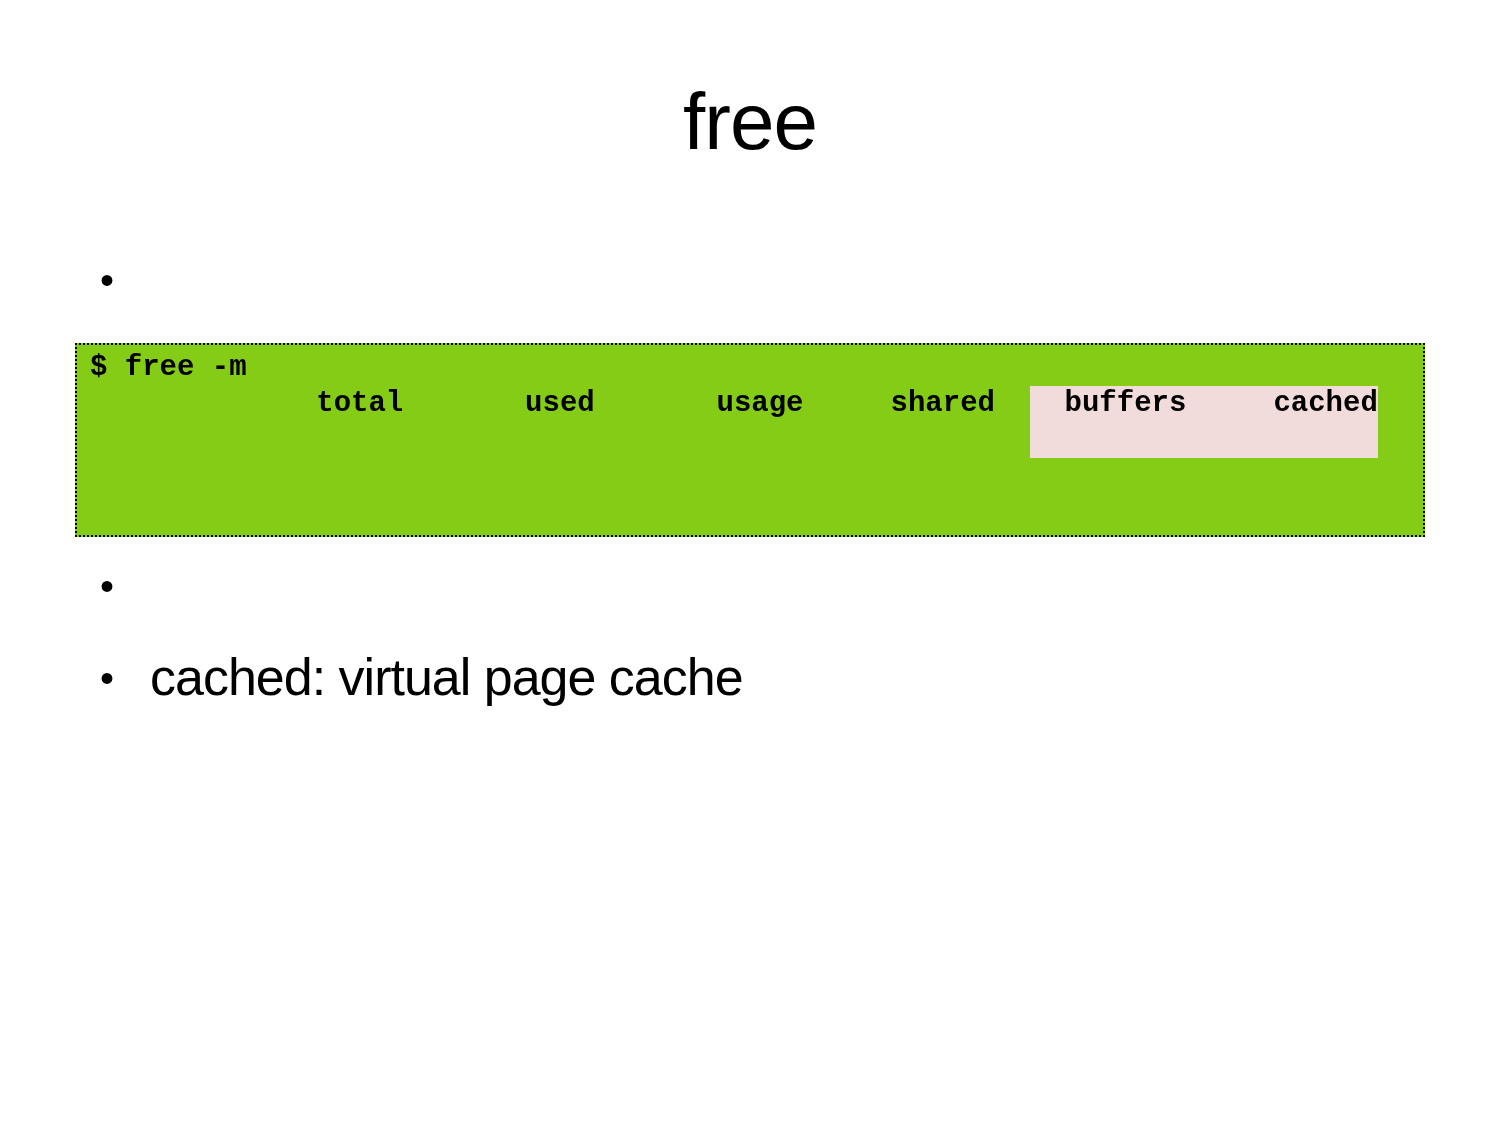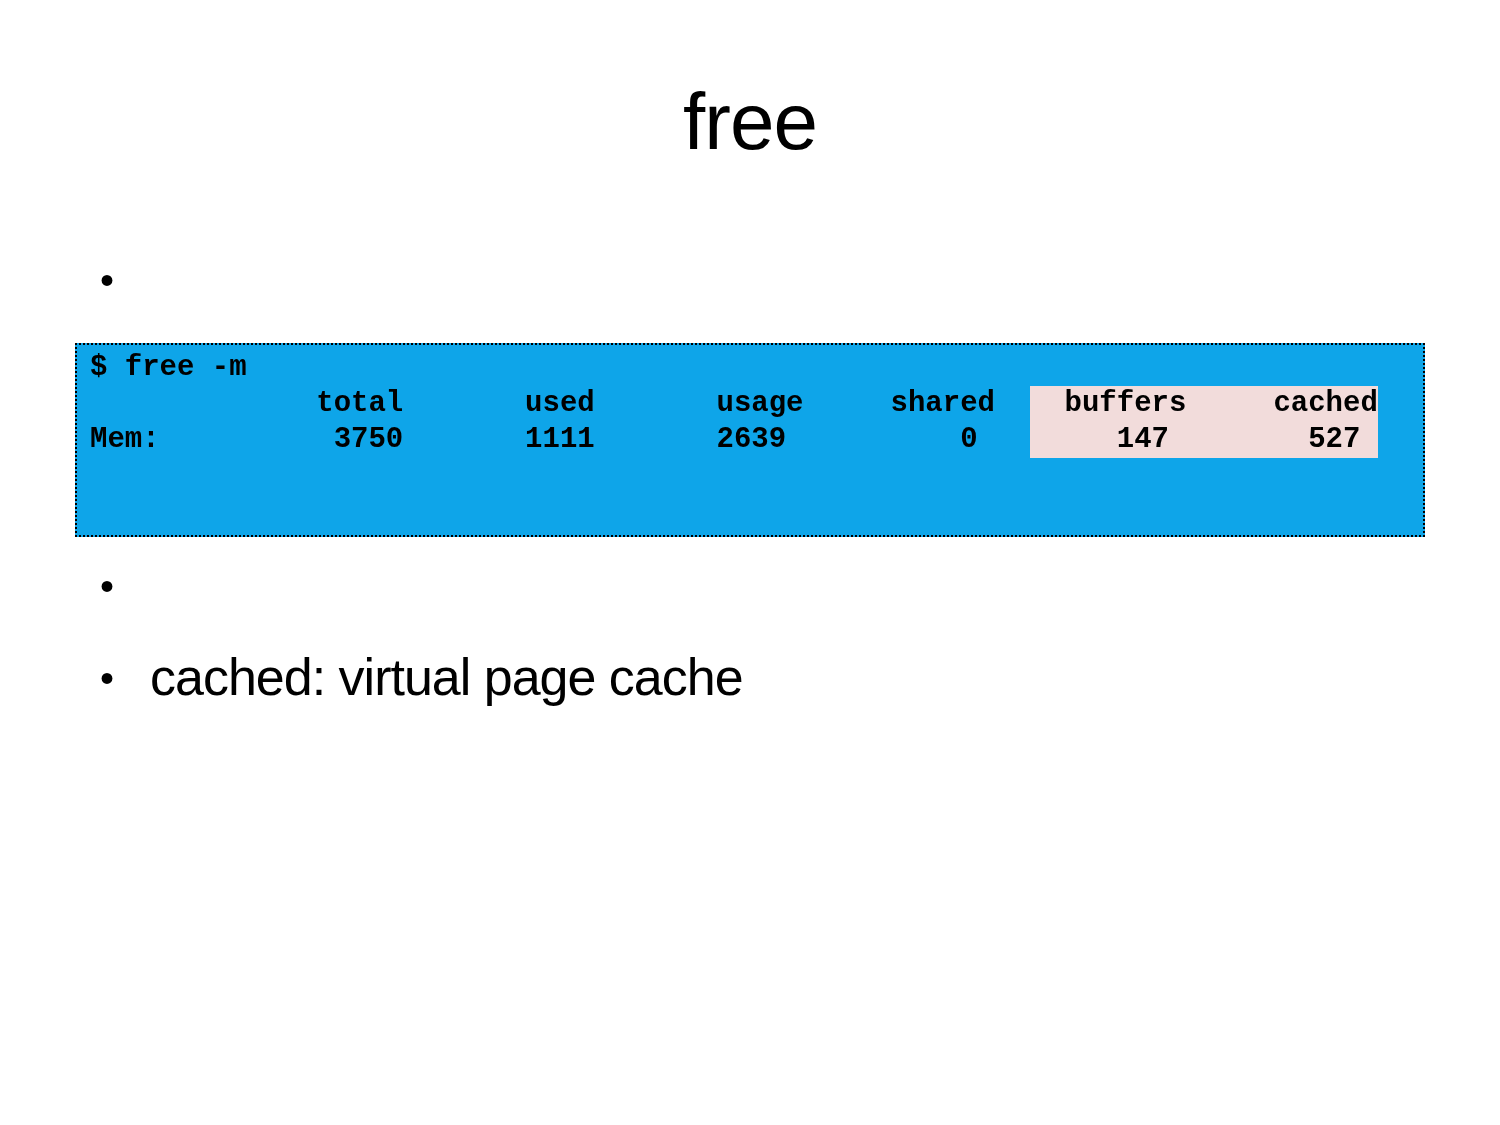--- a/index.html
+++ b/index.html
@@ -50,21 +50,21 @@
   .bullet-2 { top: 556px; }
   .bullet-3 { top: 648px; }
 
   .terminal {
     position: absolute;
     left: 75px;
     top: 343px;
     width: 1350px;
     height: 194px;
     box-sizing: border-box;
-    background: #0ea5e9;
+    background: #84cc16;
     border: 2px dotted #000000;
     padding: 5px 0 8px 13px;
     font-family: "Liberation Mono", monospace;
     font-weight: 700;
     font-size: 29px;
     line-height: 36px;
     color: #000000;
   }
   .tline {
     position: relative;
@@ -89,21 +89,20 @@
   <h1 class="title">free</h1>
 
   <div class="bullet bullet-1">
     <span class="marker">•</span>
   </div>
 
   <div class="terminal">
     <div class="hl-rect"></div>
     <div class="tline">$ free -m</div>
     <div class="tline">             total       used       usage     shared    buffers     cached</div>
-    <div class="tline">Mem:          3750       1111       2639          0        147        527</div>
   </div>
 
   <div class="bullet bullet-2">
     <span class="marker">•</span>
   </div>
 
   <div class="bullet bullet-3">
     <span class="marker">•</span>
     <span class="btext">cached: virtual page cache</span>
   </div>

